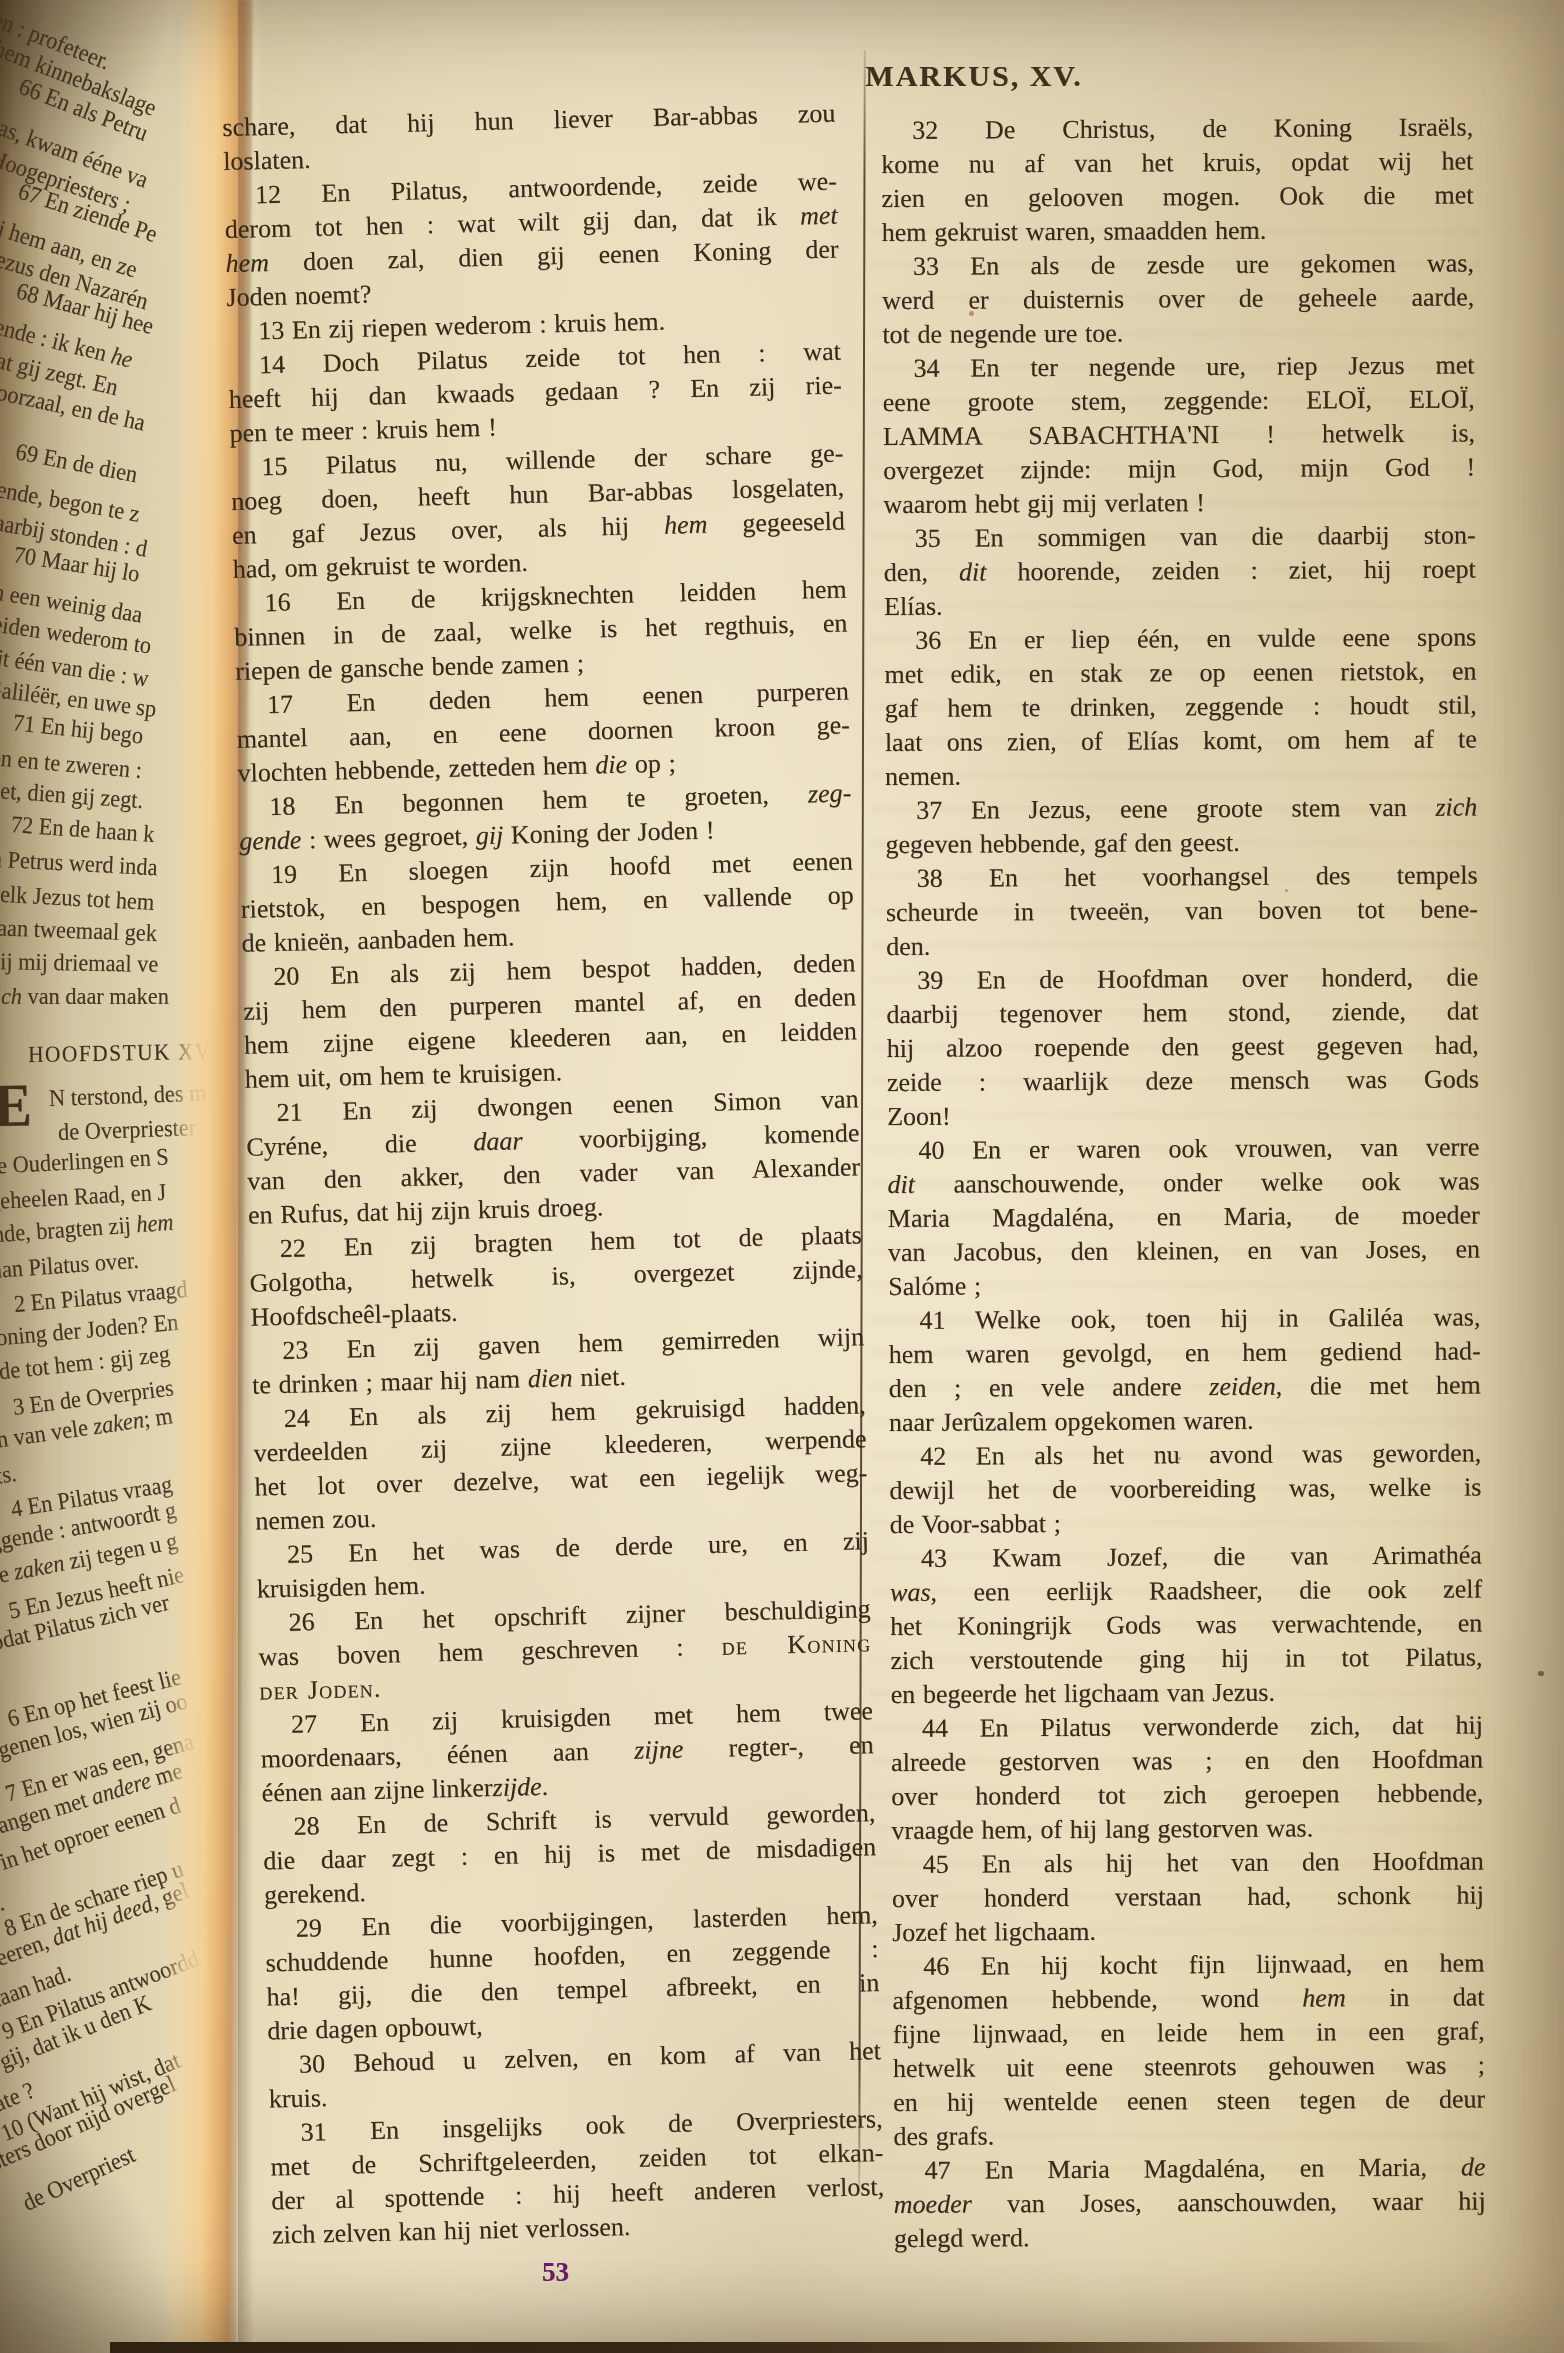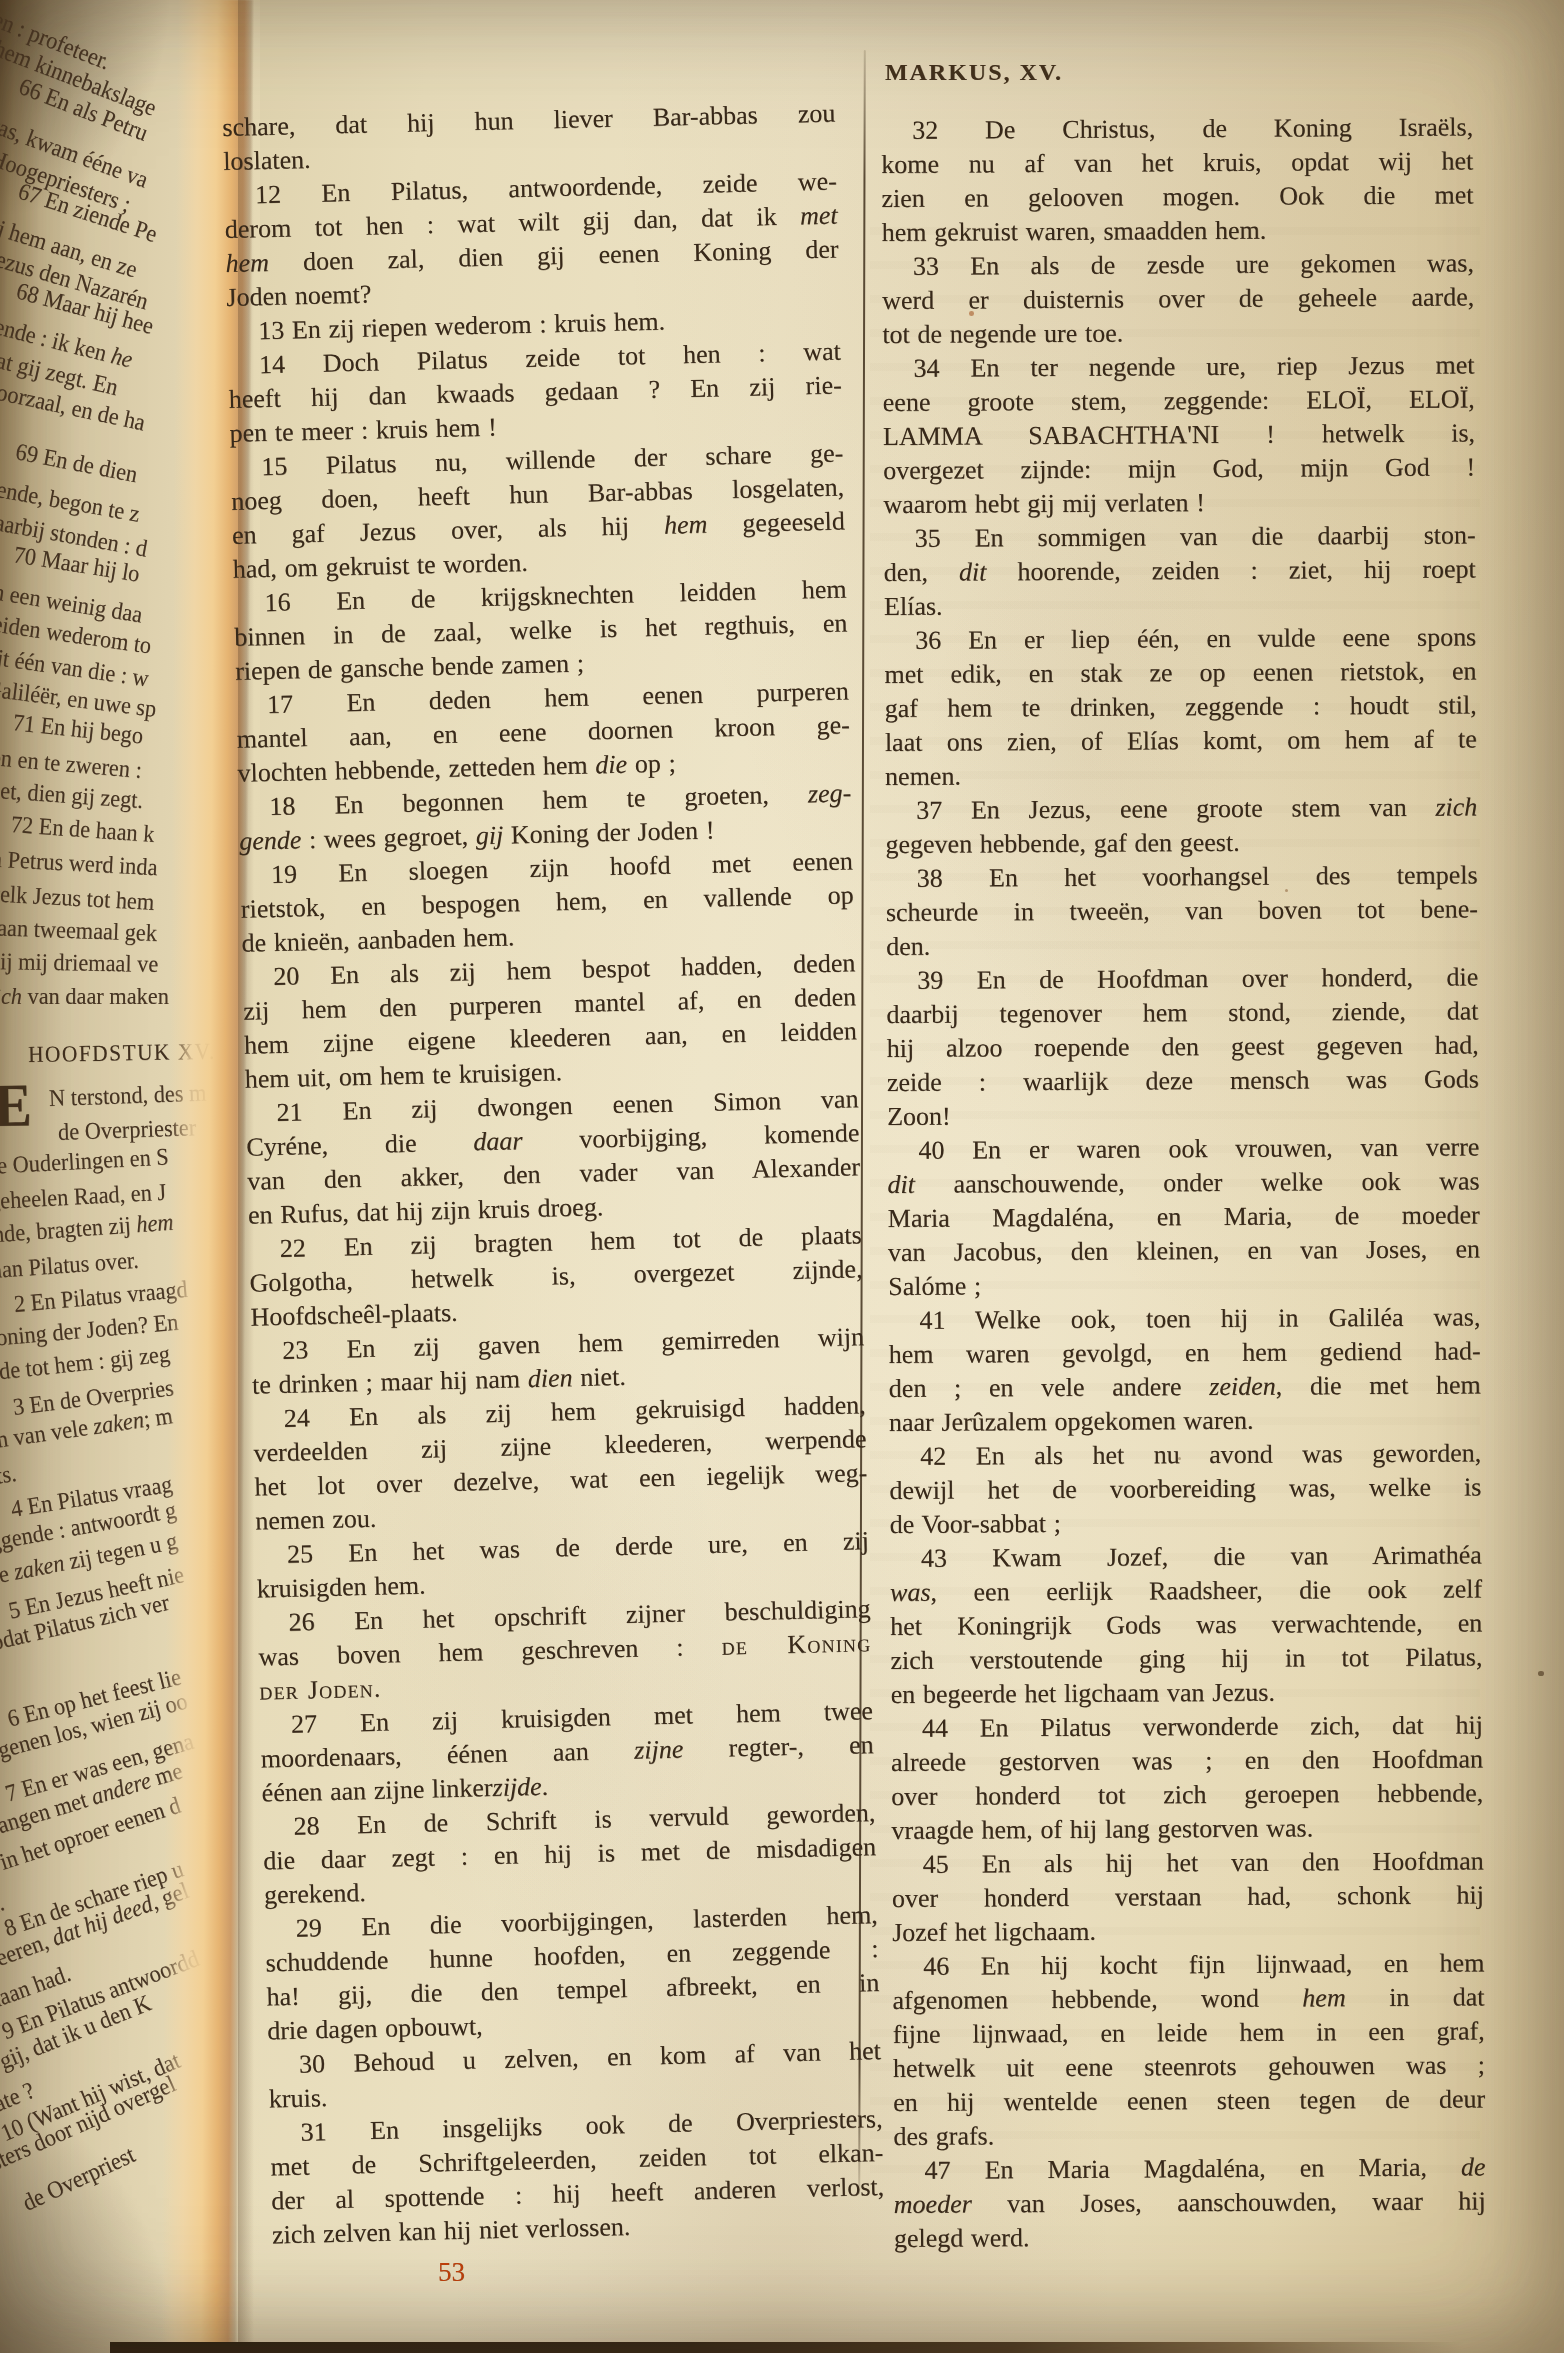--- a/index.html
+++ b/index.html
@@ -53,38 +53,38 @@
     position:absolute;left:238px;top:0;width:15.6px;height:2354px;
     background:linear-gradient(to right, rgba(94,70,45,.34), rgba(94,70,45,0));
   }
   .divider{
     position:absolute;left:861px;top:50px;width:2.3px;height:2144px;
     background:linear-gradient(180deg, rgba(64,48,28,.2), var(--divider,#40301c) 6%, var(--divider,#40301c) 94%, rgba(64,48,28,.15));
     transform:rotate(.15deg);border-radius:1.6px;opacity:.85;
   }
   .title{
     position:absolute;top:59px;left:806px;width:336px;text-align:center;
-    font-size:24px;font-weight:bold;letter-spacing:2px;color:#42311d;
+    font-size:30px;font-weight:bold;letter-spacing:2px;color:#42311d;
     text-shadow:0.4px 0.4px 0.6px rgba(58,43,26,.4);
   }
   .col{
     position:absolute;transform-origin:0 0;color:var(--ink,#38291a);
     font-size:26px;word-spacing:1.2px;
     text-shadow:0.3px 0.3px 0.4px rgba(56,42,25,.45);
   }
   .col-left{top:111px;left:222px;width:613px;height:2144px;transform:rotate(-1.35deg);}
   .col-right{top:114px;left:881px;width:592px;height:2144px;transform:rotate(-.35deg);}
   .line{height:34px;line-height:34px;text-align:justify;text-align-last:justify;white-space:normal;}
   .line.end{text-align-last:left;}
   .line.ind{text-indent:31px;}
   .sc{font-variant:small-caps;letter-spacing:1.2px;}
   i{font-style:italic;}
   .pagenum{
-    position:absolute;top:2257px;left:438px;width:235px;
-    font-size:27px;color:#c2410c;text-shadow:0.3px 0.3px 0.4px rgba(56,42,25,.45);
+    position:absolute;top:2257px;left:438px;width:235px;text-align:center;
+    font-size:27px;color:#701a75;text-shadow:0.3px 0.3px 0.4px rgba(56,42,25,.45);font-weight:bold;
   }
   .bleed{
     position:absolute;left:870px;top:227px;width:610px;height:1972px;pointer-events:none;
     background:repeating-linear-gradient(180deg, rgba(118,98,60,.05) 0 7.8px, rgba(118,98,60,0) 7.8px 34px);
     opacity:.55;
   }
   .bottom-edge{
     position:absolute;left:110px;right:0;bottom:0;height:12.5px;
     background:linear-gradient(to right,#241a10 0%,#2e2115 40%,#4a3823 62%,#8a7350 78%,rgba(180,155,115,0) 93%);
   }

